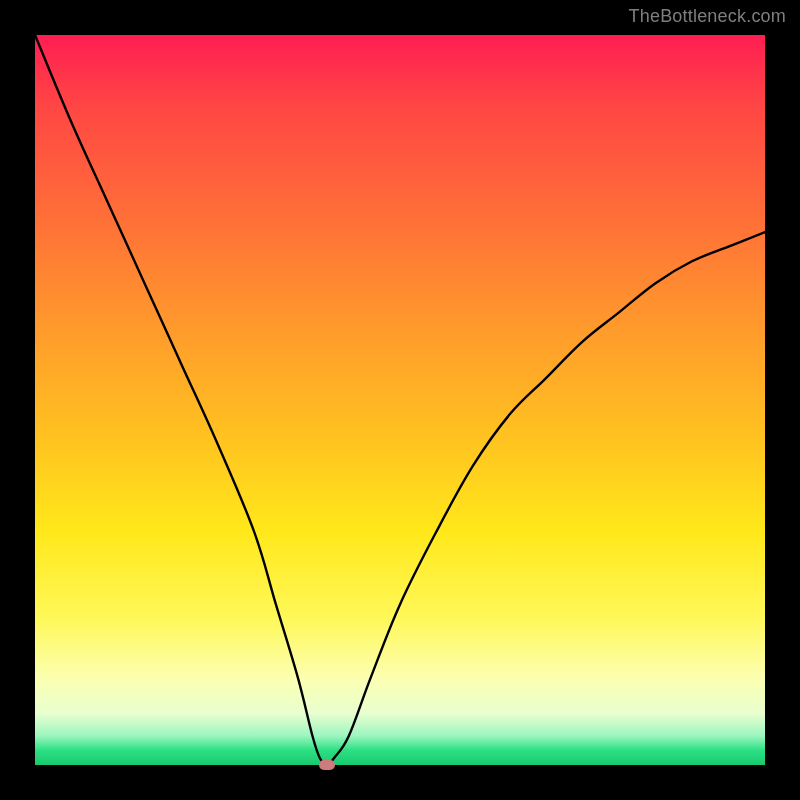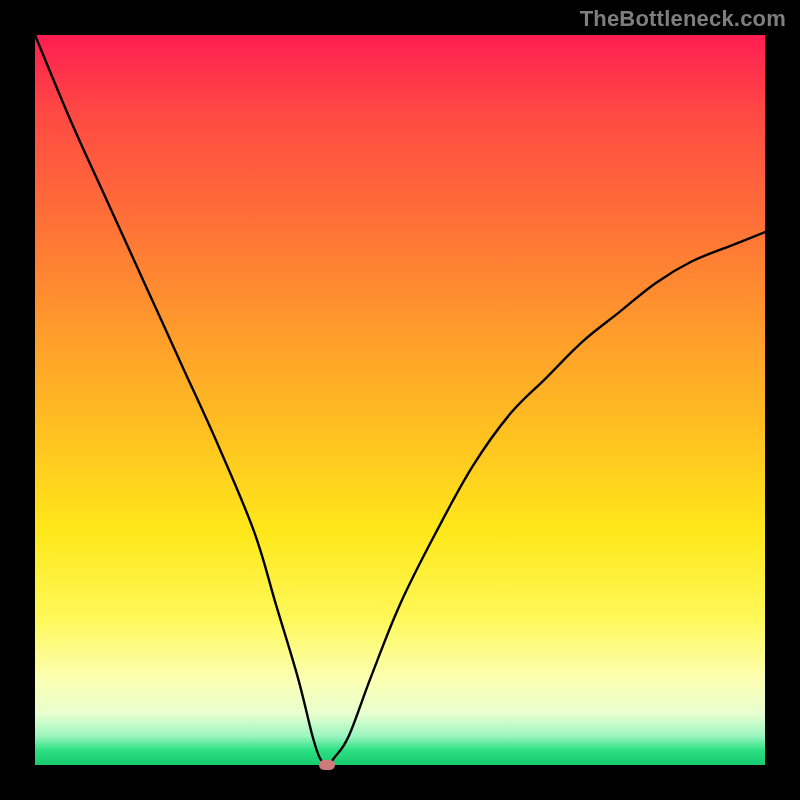--- a/index.html
+++ b/index.html
@@ -54,22 +54,22 @@
     height: 10px;
     border-radius: 5px;
     background: #cf7b7b;
     transform: translate(-50%, -50%);
   }
   .brand {
     position: absolute;
     top: 6px;
     right: 14px;
     color: #7e7e7e;
-    font-size: 22px;
-    font-weight: 700;
+    font-size: 18px;
+    font-weight: 400;
     letter-spacing: 0.2px;
   }
 </style>
 </head>
 <body>
 
 <div class="outer">
   <div class="brand">TheBottleneck.com</div>
 
   <div class="plot">

